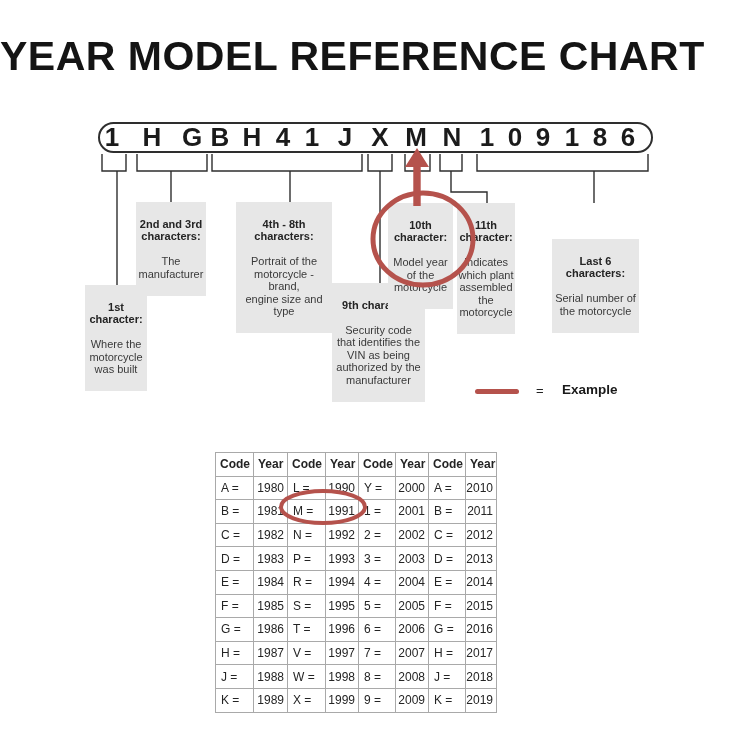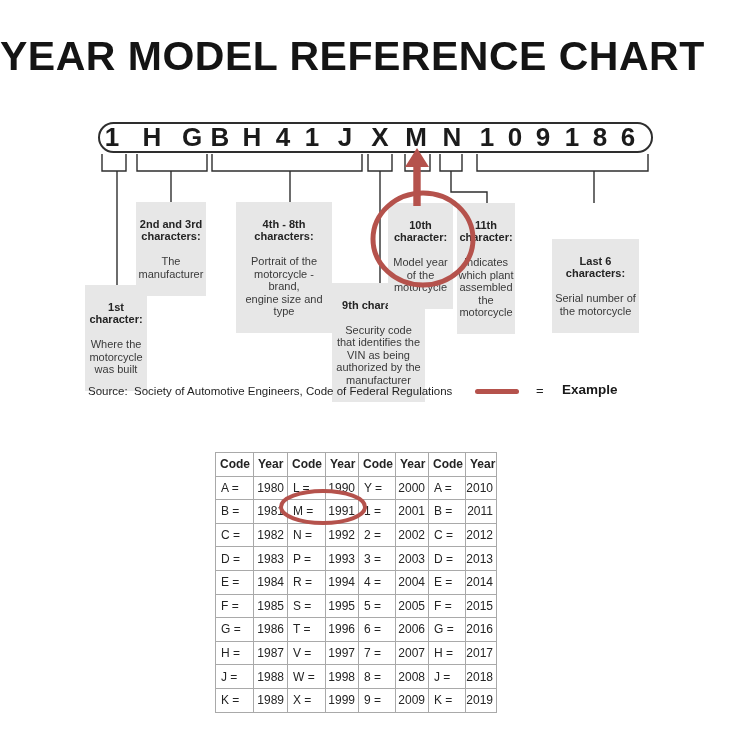--- a/index.html
+++ b/index.html
@@ -103,21 +103,20 @@
 the
 motorcycle</div>
   </div>
   <div class="callout" style="left:552px;top:203px;width:87px;margin-top:36px;">
     <div class="co-title">Last 6
 characters:</div>
     <div class="co-body">Serial number of
 the motorcycle</div>
   </div>
 
-  <div class="source">Source:  Society of Automotive Engineers, Code of Federal Regulations</div>
   <div class="legend-swatch"></div>
   <span class="legend-eq">=</span>
   <span class="legend-label">Example</span>
 
   <table class="yeartable">
       <colgroup>
         <col style="width: 38px;">
         <col style="width: 34px;">
         <col style="width: 38px;">
         <col style="width: 33px;">

